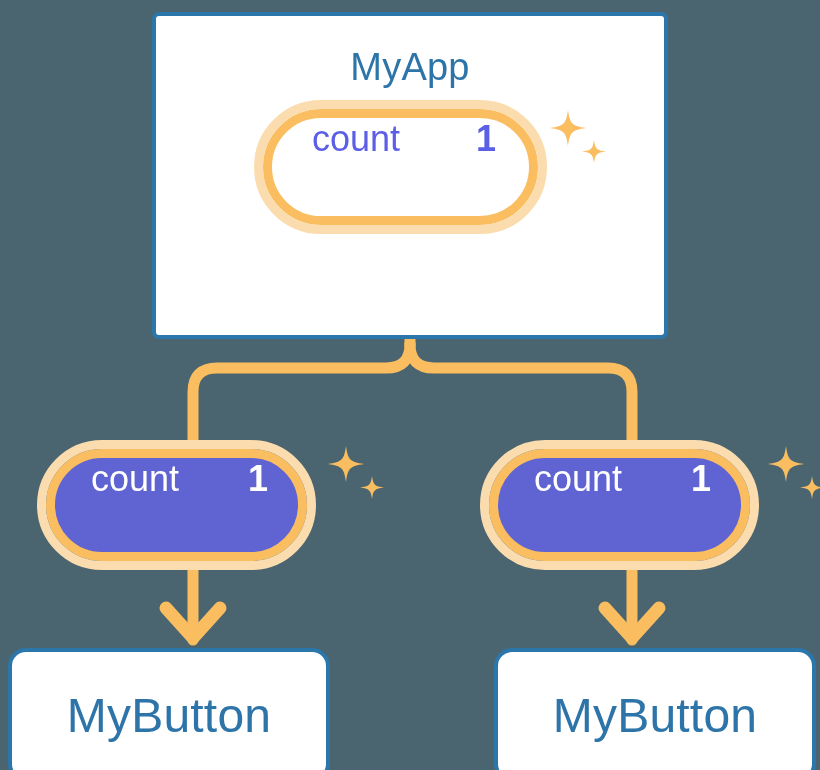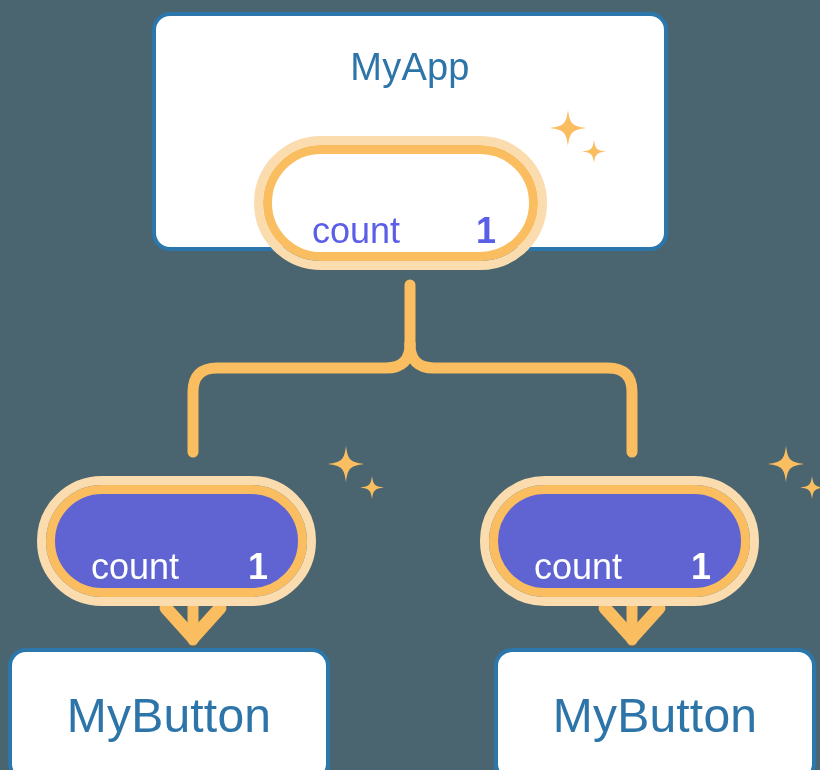--- a/index.html
+++ b/index.html
@@ -36,21 +36,21 @@
     color: #2d74a8;
     font-size: 40px;
     font-weight: 400;
     letter-spacing: .2px;
     text-align: center;
     white-space: nowrap;
   }
 
   #card-app {
     left: 152px; top: 12px;
-    width: 516px; height: 239px;
+    width: 516px; height: 327px; border-radius: 7px;
   }
   #card-app .card-title {
     margin-top: 30px;
     font-size: 38px;
   }
 
   #card-btn-left {
     left: 8px; top: 648px;
     width: 322px; height: 134px;
     display: flex; align-items: center; justify-content: center;
@@ -64,27 +64,26 @@
   #card-btn-right .card-title { font-size: 48px; }
 
   
   .pill-wrap {
     position: absolute;
     z-index: 3;
   }
   .pill {
     position: relative;
     display: flex;
-    align-items: flex-end;
+    align-items: flex-start;
     box-sizing: border-box;
     border-radius: 999px;
     border: 9px solid #fabd60;
     outline: 9px solid #fbdcae;
     background: #ffffff;
-    margin-top: 36px;
   }
   .pill.filled { background: #5f64d2; border-color: #fabd60; }
 
   .pill-cell {
     display: flex;
     align-items: center;
     justify-content: center;
     box-sizing: border-box;
     white-space: nowrap;
   }

